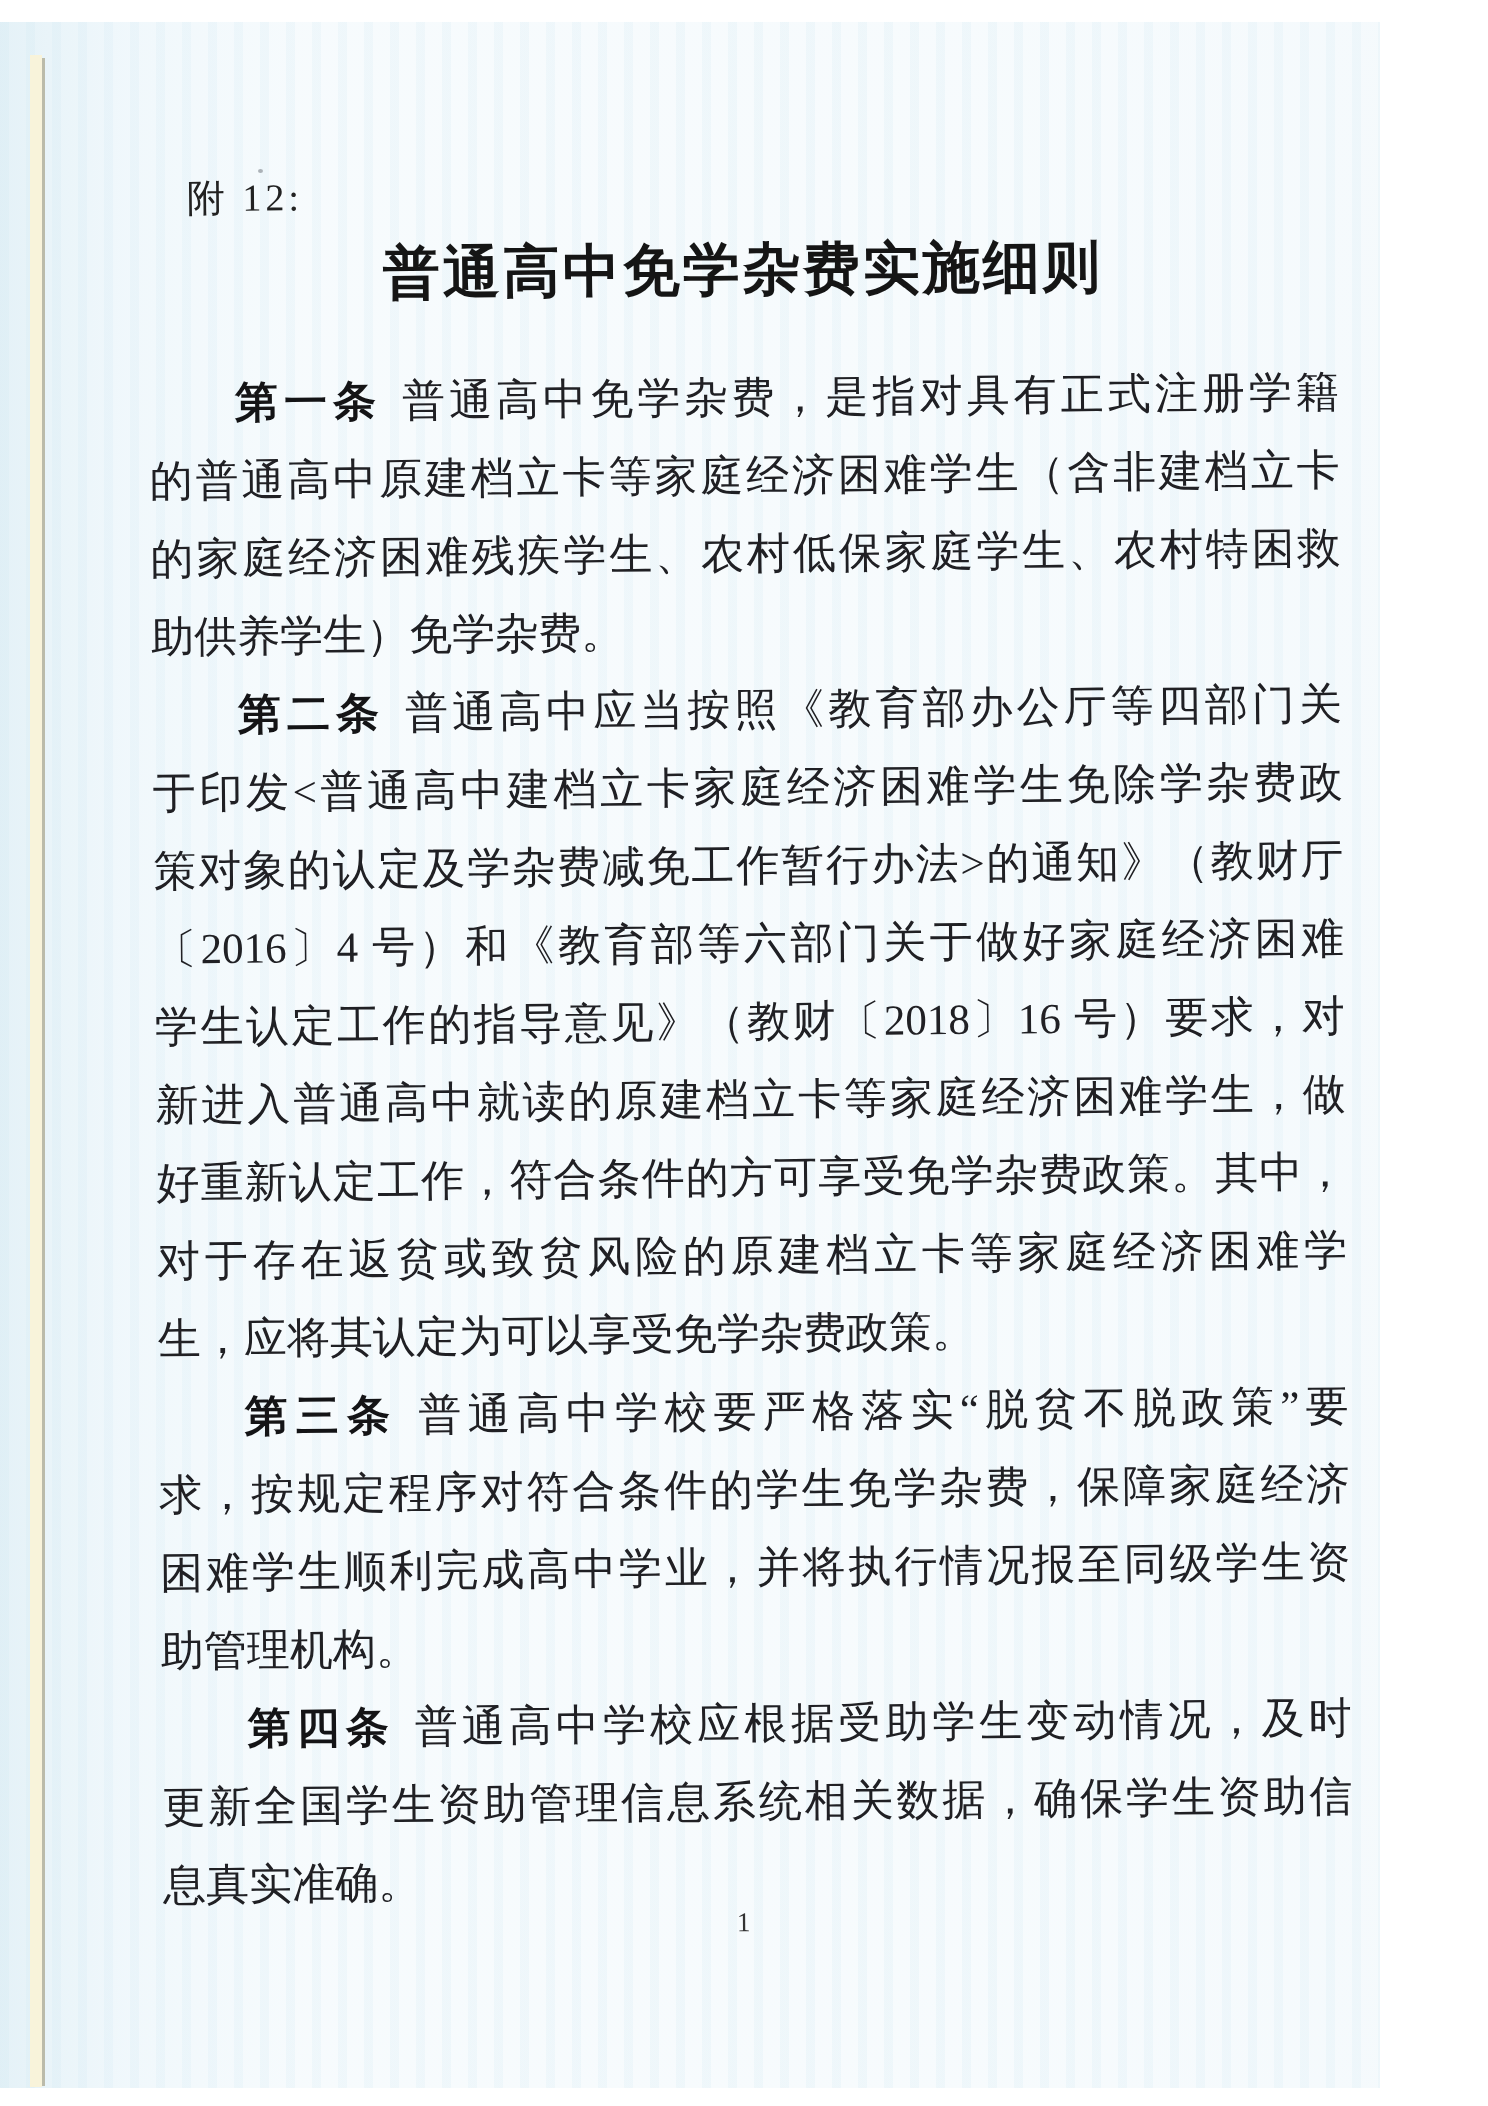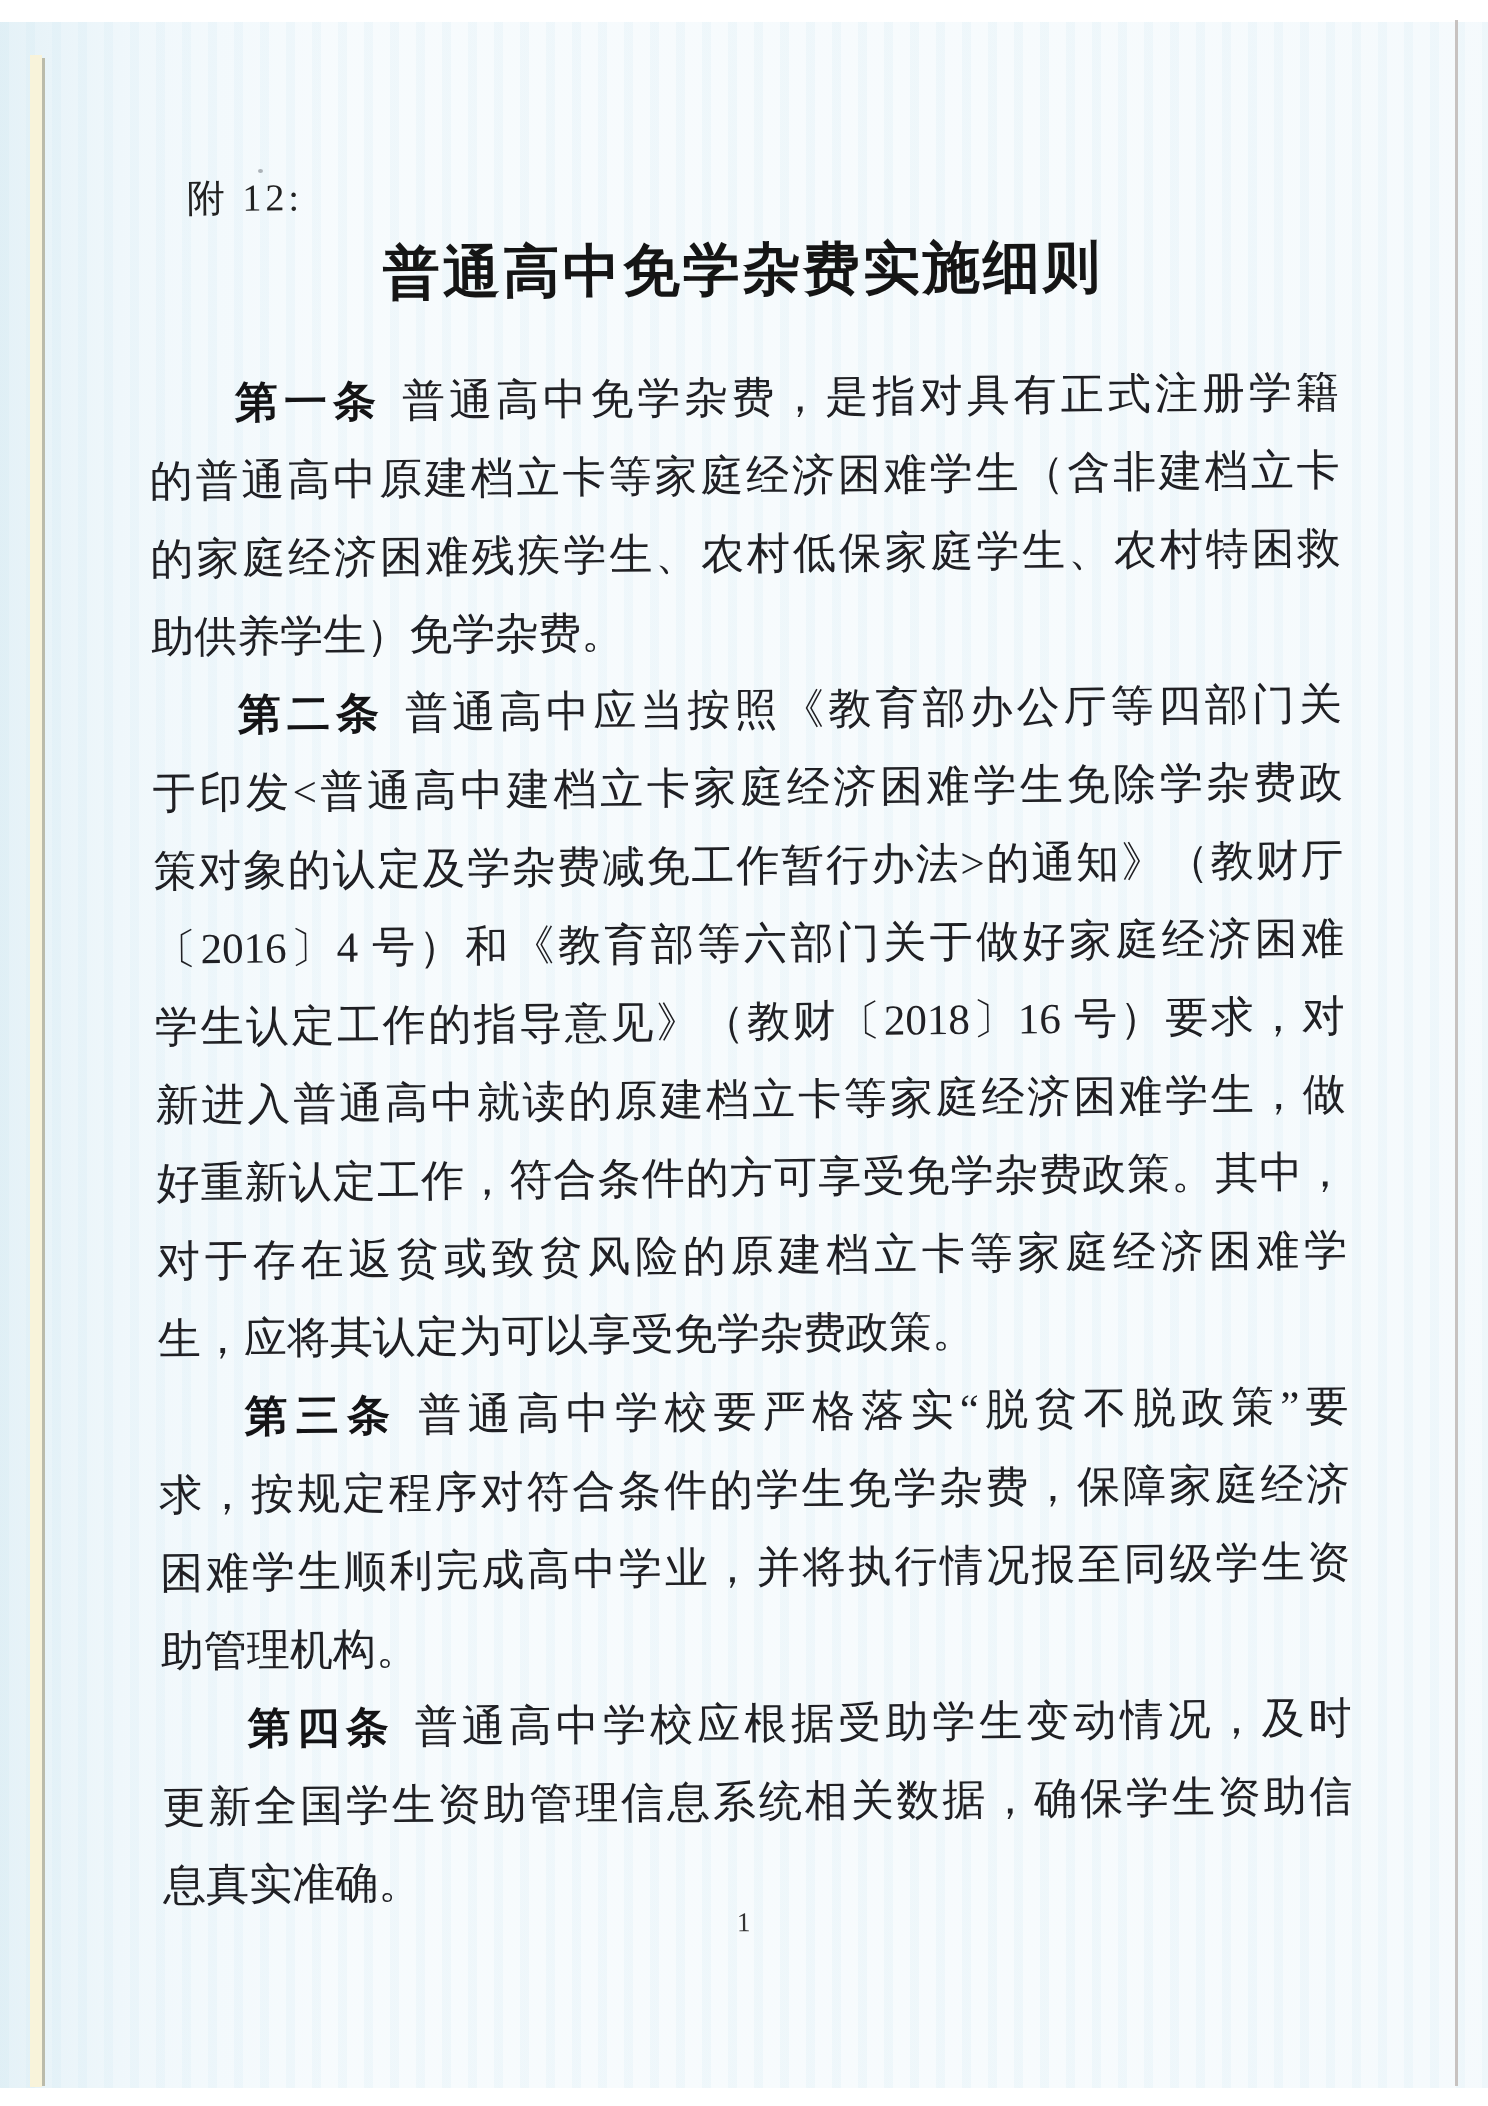--- a/index.html
+++ b/index.html
@@ -1,18 +1,18 @@
 <!DOCTYPE html>
 <html><head>
 <meta charset="utf-8">
 <style>
   html,body{margin:0;padding:0;}
   body{width:1488px;height:2106px;background:#ffffff;overflow:hidden;
        font-family:"Liberation Serif","DejaVu Serif",serif;}
-  .scan{position:relative;width:1488px;height:2106px;background:#ffffff;overflow:hidden;}
+  .scan{position:relative;width:1380px;height:2106px;background:#ffffff;overflow:hidden;}
 
   
   .page-tint{position:absolute;left:0;top:22px;right:0;bottom:18px;
     background:
       linear-gradient(90deg, rgba(206,230,240,.45) 0%, rgba(224,240,248,.30) 9%, rgba(244,250,253,.15) 22%, rgba(244,250,253,.10) 70%, rgba(238,246,251,.25) 100%),
       repeating-linear-gradient(90deg, rgba(214,235,244,.28) 0px, rgba(214,235,244,.28) 9px, rgba(255,255,255,0) 9px, rgba(255,255,255,0) 26px),
       #f7fbfd;}
   
   .left-strip{position:absolute;left:30px;top:55px;width:12px;height:2032px;background:#f8f3da;}
   .left-edge-line{position:absolute;left:42px;top:58px;width:3px;height:2028px;background:#b3b09c;opacity:.85;}

